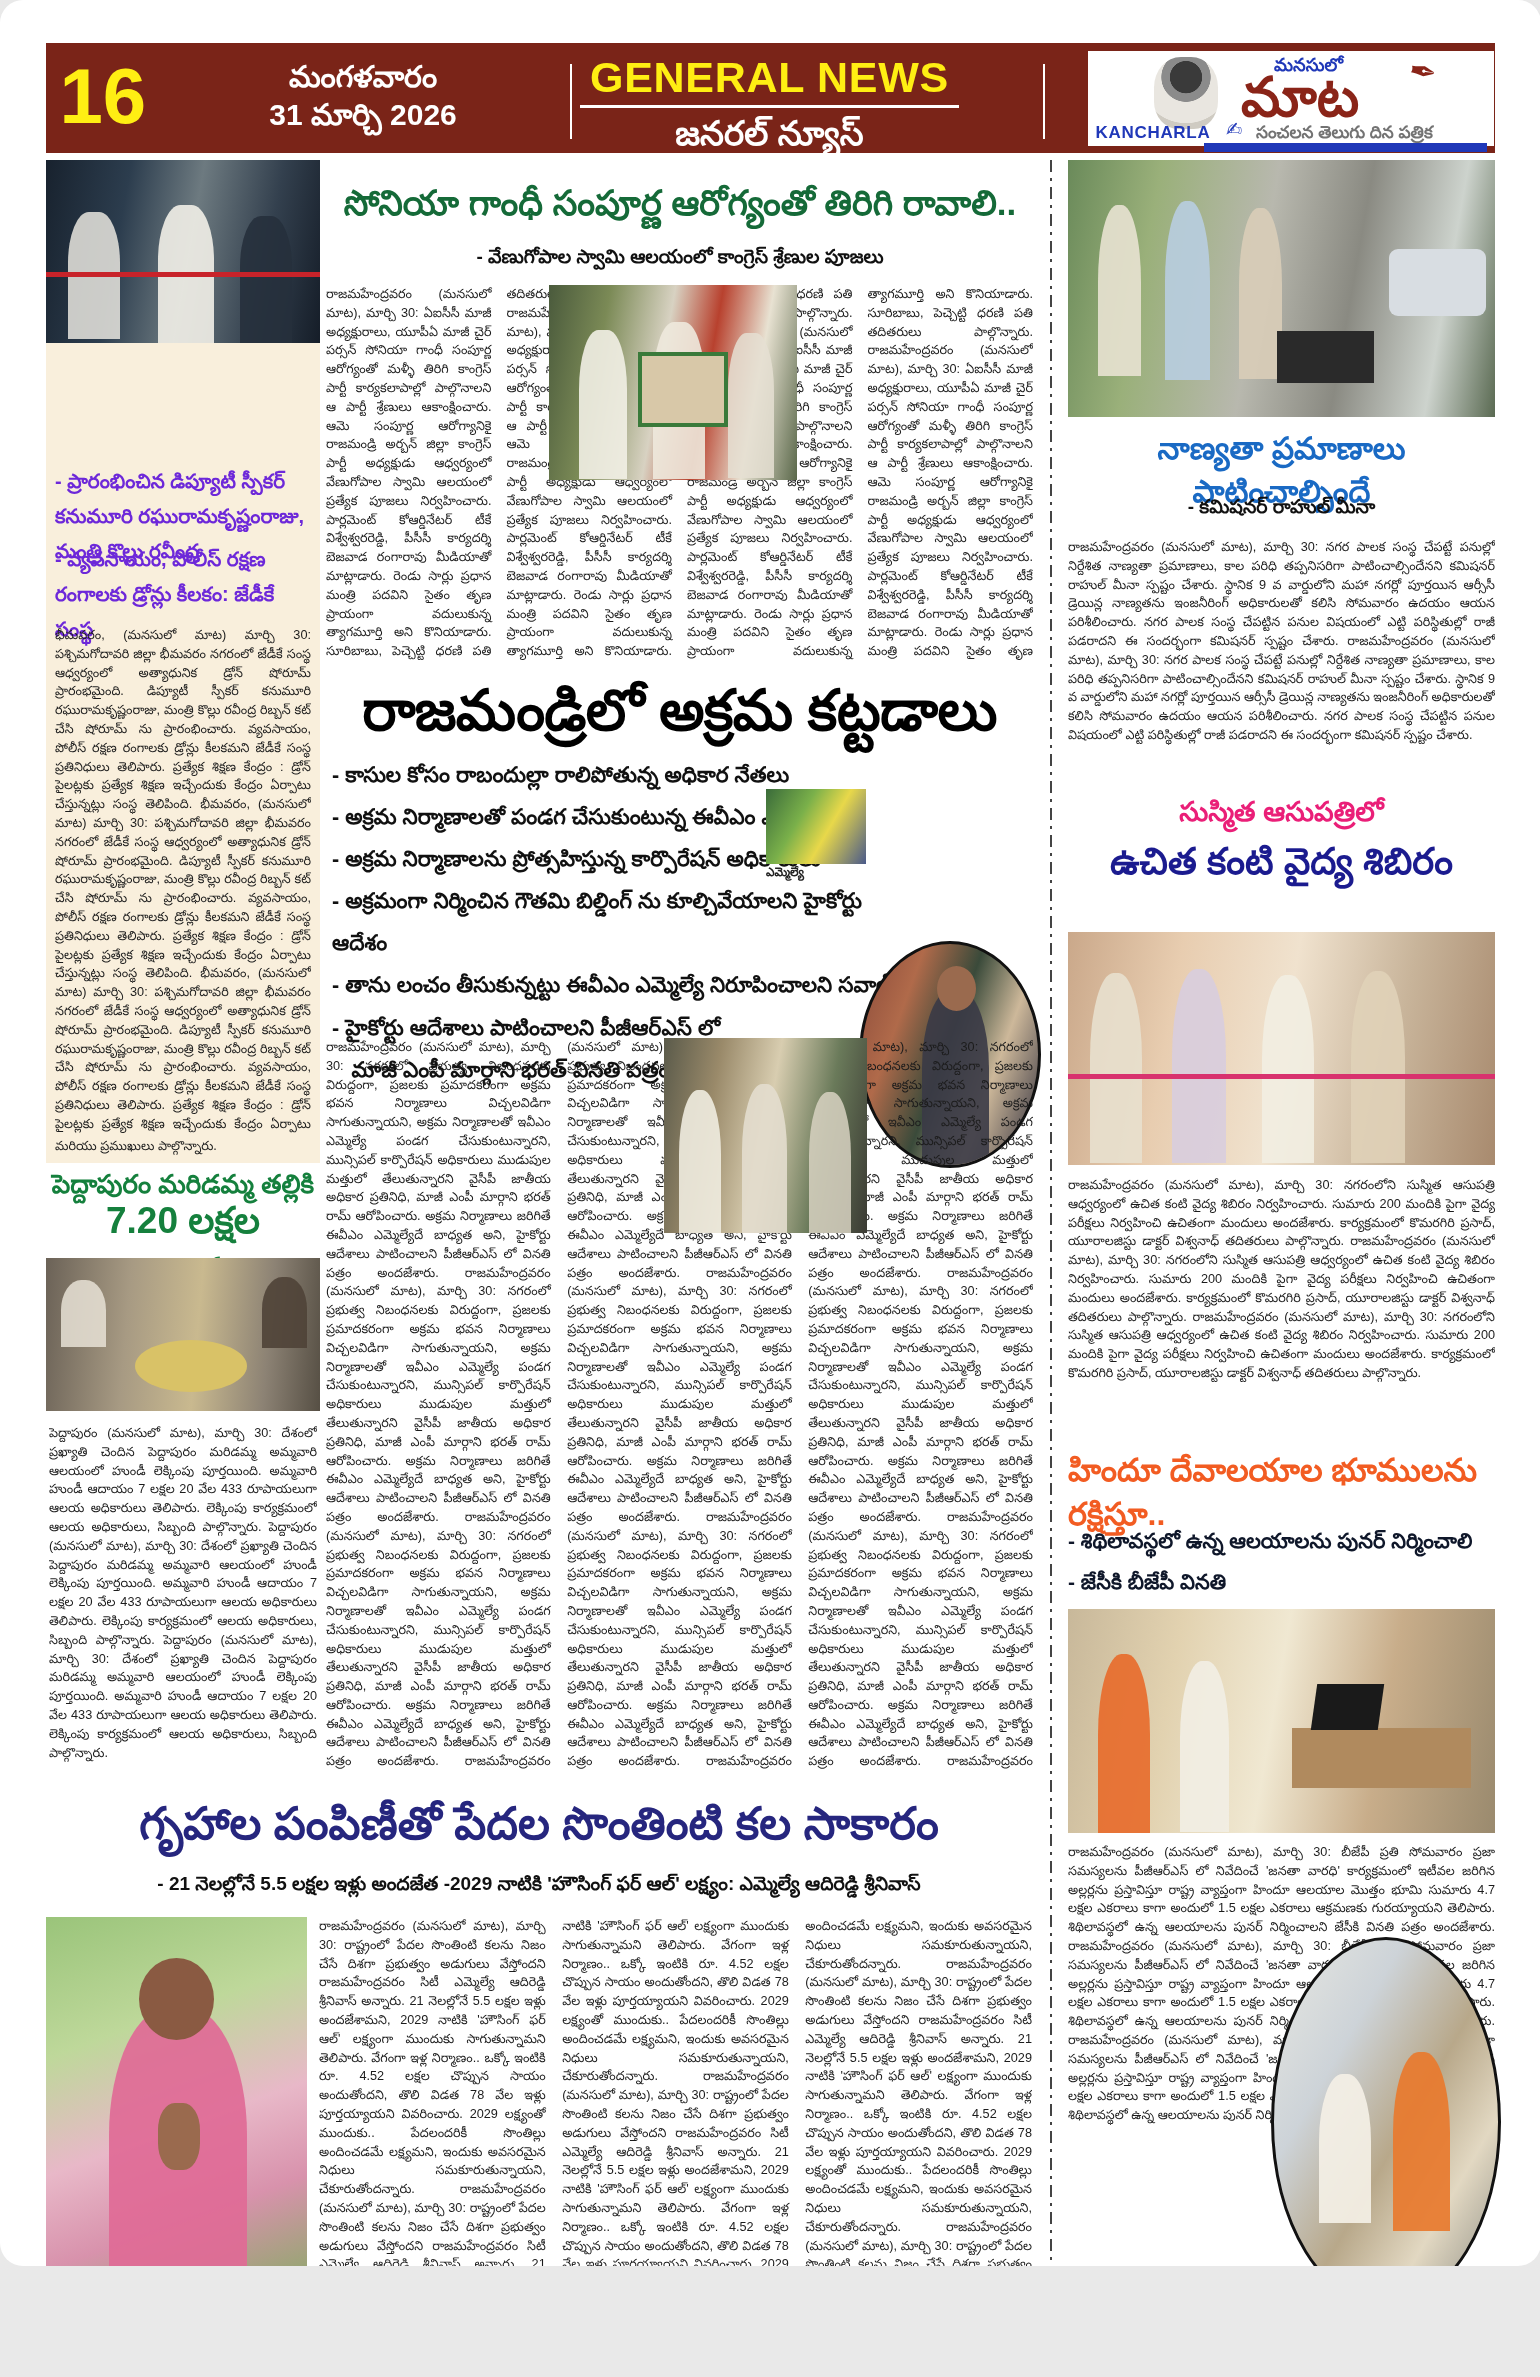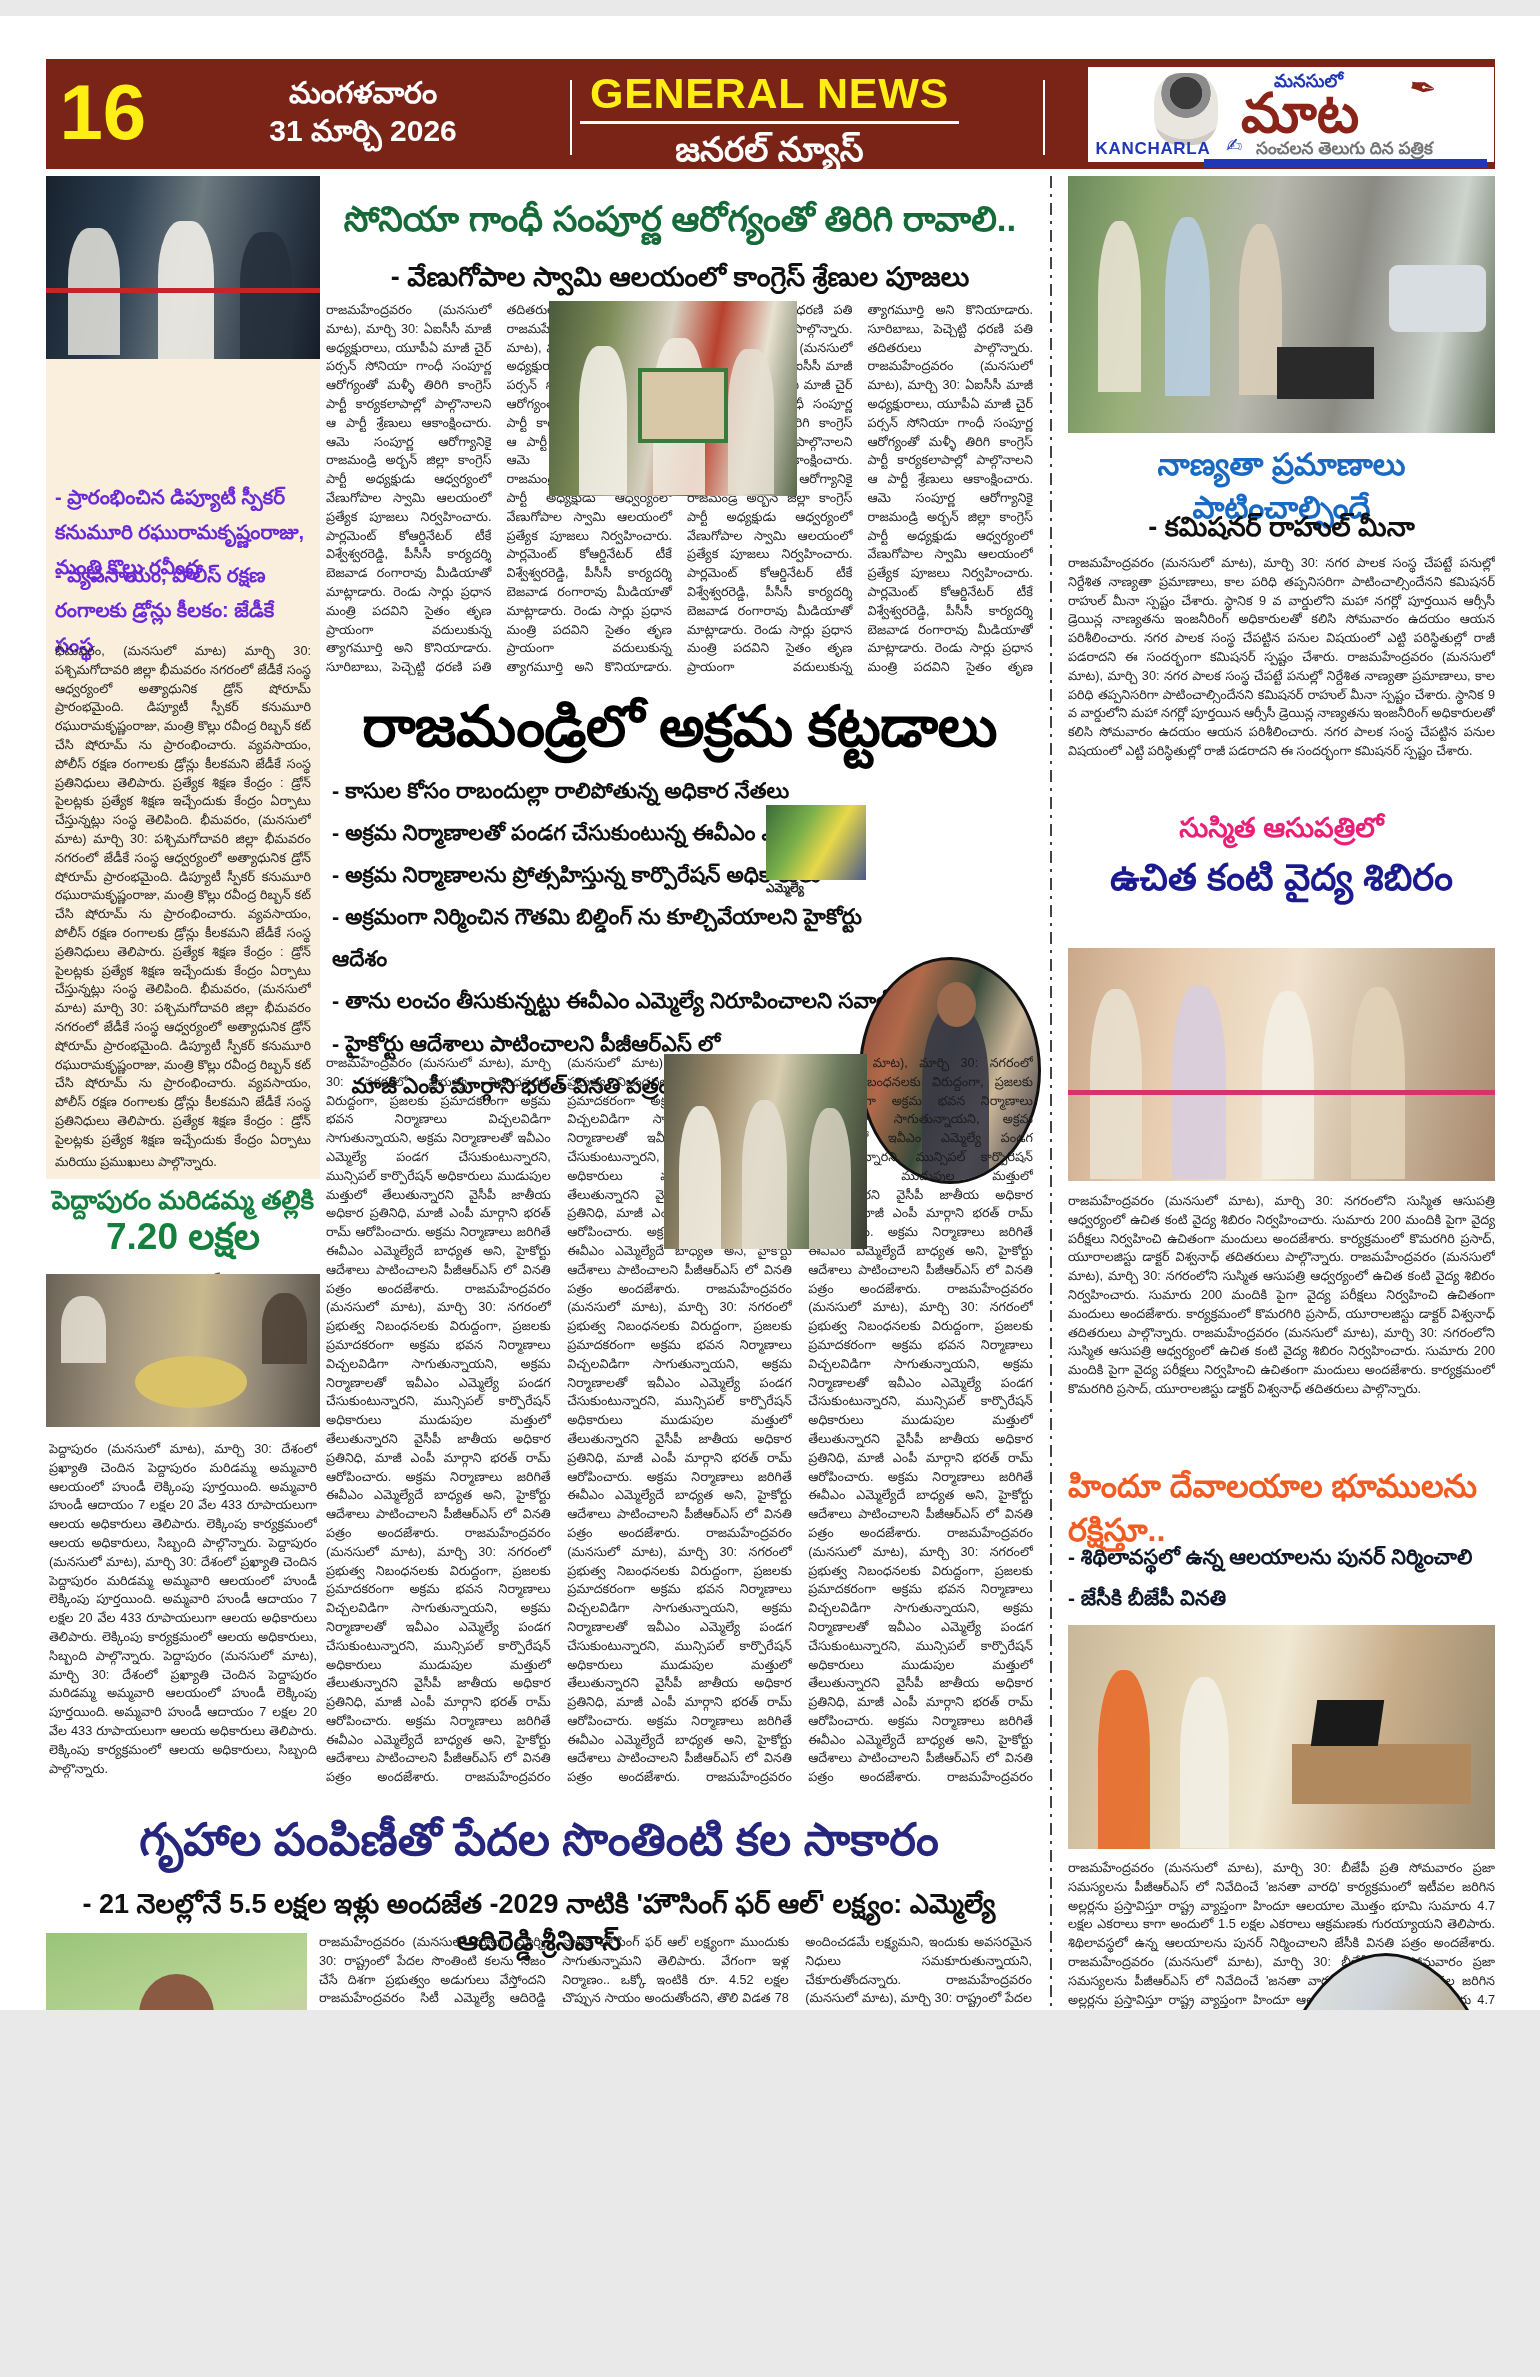--- a/index.html
+++ b/index.html
@@ -1,17 +1,17 @@
 <!DOCTYPE html>
 <html style="font-size:12px"><head>
 <meta charset="utf-8">
 <style>
   html,body{margin:0;padding:0;background:#e9e9e9;}
-  #page{position:relative;width:1541px;height:1994px;background:#ffffff;margin:16px auto;
-        font-family:"Liberation Sans","DejaVu Sans",sans-serif;overflow:hidden;}
+  #page{position:relative;width:1541px;height:2266px;background:#ffffff;margin:0 auto;
+        font-family:"Liberation Sans","DejaVu Sans",sans-serif;overflow:hidden;border-radius:23px;}
   .abs{position:absolute;}
   .c{text-align:center;}
   .bodytxt{font-size:12.7px;line-height:1.48;color:#1c1c1c;text-align:justify;overflow:hidden;}
   .cols3{column-count:3;column-gap:16.4px;}
   .cols4{column-count:4;column-gap:15px;}
   
   #hdr{left:46px;top:43px;width:1449px;height:110px;background:#7a2418;}
   .pgnum{left:13.4px;top:4.5px;width:134px;font-size:78px;font-weight:bold;color:#ffee13;line-height:1.25;}
   .daydate{left:142px;top:16.4px;width:350px;color:#fff;font-weight:bold;}
   .day{font-size:30px;line-height:1.2;}
@@ -36,21 +36,21 @@
   .oval{border-radius:50%;border:3px solid #111;}
   .cap{font-size:12px;font-weight:bold;color:#222;}
   
   .cream{background:#f9efdc;}
   .hl-drone{font-size:31px;font-weight:bold;color:#2430dd;line-height:1.45;}
   .sub-drone{font-size:20px;font-weight:bold;color:#6d28d9;line-height:1.75;}
   .hl-green-sm{font-size:26px;font-weight:bold;color:#15803d;}
   .hl-green-lg{font-size:37px;font-weight:bold;color:#15803d;}
   
   .hl-sonia{font-size:35px;font-weight:bold;color:#156a38;}
-  .sub-black{font-size:27px;font-weight:bold;color:#111;}
+  .sub-black{font-size:19px;font-weight:bold;color:#111;}
   .hl-main{font-size:57px;font-weight:900;color:#000;letter-spacing:-0.7px;}
   .bul{font-size:21.6px;font-weight:bold;color:#111;line-height:1.95;}
   .hl-quality{font-size:31px;font-weight:bold;color:#1a6ac4;}
   .kicker-pink{font-size:27.6px;font-weight:bold;color:#ea1f78;}
   .hl-navy{font-size:37px;font-weight:bold;color:#1b1b8f;}
   .hl-orange{font-size:32px;font-weight:bold;color:#f25c22;}
   .sub-orange{font-size:21px;font-weight:bold;color:#0f172a;line-height:1.9;}
   .hl-housing{font-size:45px;font-weight:bold;color:#26267e;}
   .dashline{width:2.2px;background:repeating-linear-gradient(#444 0 12px,transparent 12px 18px,#444 18px 21px,transparent 21px 27px);}
   

